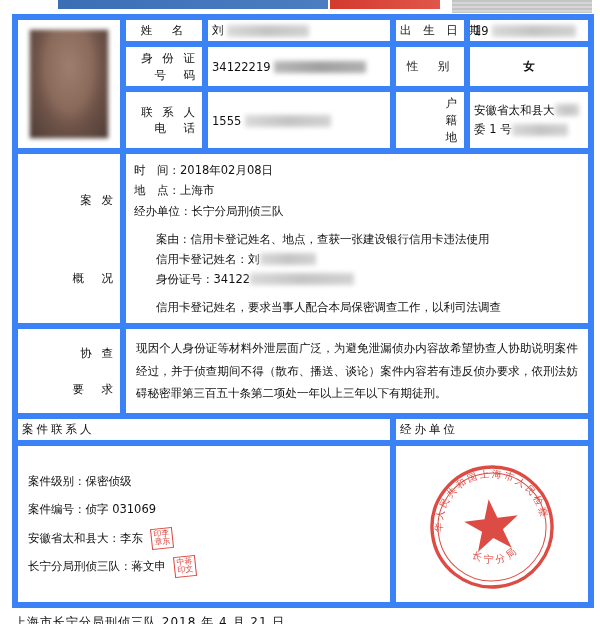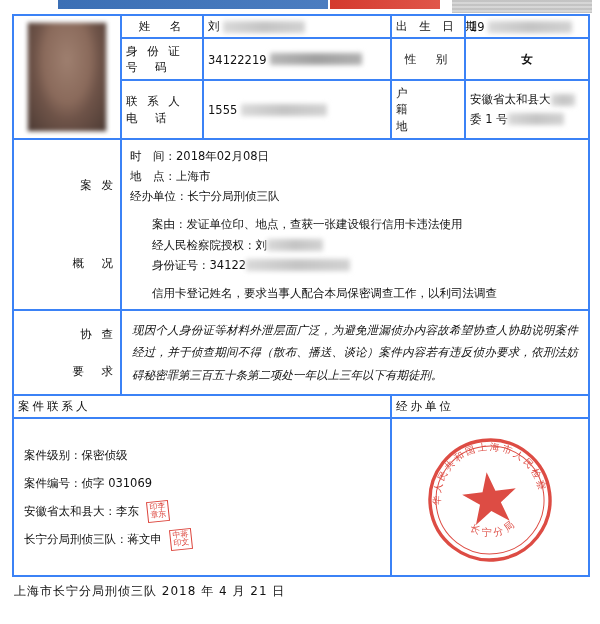--- a/index.html
+++ b/index.html
@@ -59,32 +59,32 @@
     margin: 2px 0 6px 0;
     font-family: "DejaVu Serif", "Liberation Serif", serif;
   }
 
   table.main {
     width: 576px;
     border-collapse: collapse;
     table-layout: fixed;
   }
   table.main td {
-    border: 2px solid #3b82f6;
+    border: 6px solid #3b82f6;
     font-size: 11.5px;
     padding: 3px 4px;
     vertical-align: middle;
   }
   .lbl {
     text-align: center;
     letter-spacing: 4px;
     white-space: nowrap;
   }
   .lbl-stack {
-    text-align: left;
+    text-align: right;
     line-height: 1.45;
     letter-spacing: 3px;
   }
   .photo-cell {
     width: 108px;
     padding: 6px !important;
     text-align: center;
     vertical-align: middle;
   }
   .photo {
@@ -115,21 +115,21 @@
     width: 56px;
     text-align: right;
     font-size: 12px;
     line-height: 2.1;
     letter-spacing: 3px;
   }
   .case-body { padding: 6px 8px !important; line-height: 1.75; margin-left: 24px; }
   .case-body p { margin: 0; }
   .indent { padding-left: 22px; }
 
-  .req-body { padding: 8px 10px !important; line-height: 1.95; text-align: justify; font-style: italic; }
+  .req-body { padding: 8px 10px !important; line-height: 1.95; text-align: justify; }
 
   .sec-head { text-align: left; font-size: 12px; letter-spacing: 3px; }
 
   .foot-left { padding: 8px 10px !important; line-height: 2.45; font-size: 12px; position: relative; }
   .foot-right { position: relative; height: 150px; }
 
   
   .mini-seal {
     display: inline-block;
     border: 1.6px solid #d9342b;
@@ -240,23 +240,23 @@
       <td class="case-lbl">
         <div>案 发</div>
         <div style="height:54px"></div>
         <div>概　况</div>
       </td>
       <td class="case-body" colspan="4">
         <p>时　间：2018年02月08日</p>
         <p>地　点：上海市</p>
         <p>经办单位：长宁分局刑侦三队</p>
         <p style="height:8px"></p>
-        <p class="indent">案由：发证单位印、地点，查获一张建设银行信用卡违法使用</p>
+        <p class="indent">案由：信用卡登记姓名、地点，查获一张建设银行信用卡违法使用</p>
         <p class="indent">
-          <span>经人民检察院授权：刘</span><span class="blur" style="width:56px"></span>
+          <span>信用卡登记姓名：刘</span><span class="blur" style="width:56px"></span>
         </p>
         <p class="indent">
           <span>身份证号：34122</span><span class="blur" style="width:104px"></span>
         </p>
         <p style="height:8px"></p>
         <p class="indent">信用卡登记姓名，要求当事人配合本局保密调查工作，以利司法调查</p>
       </td>
     </tr>
 
     <tr>

